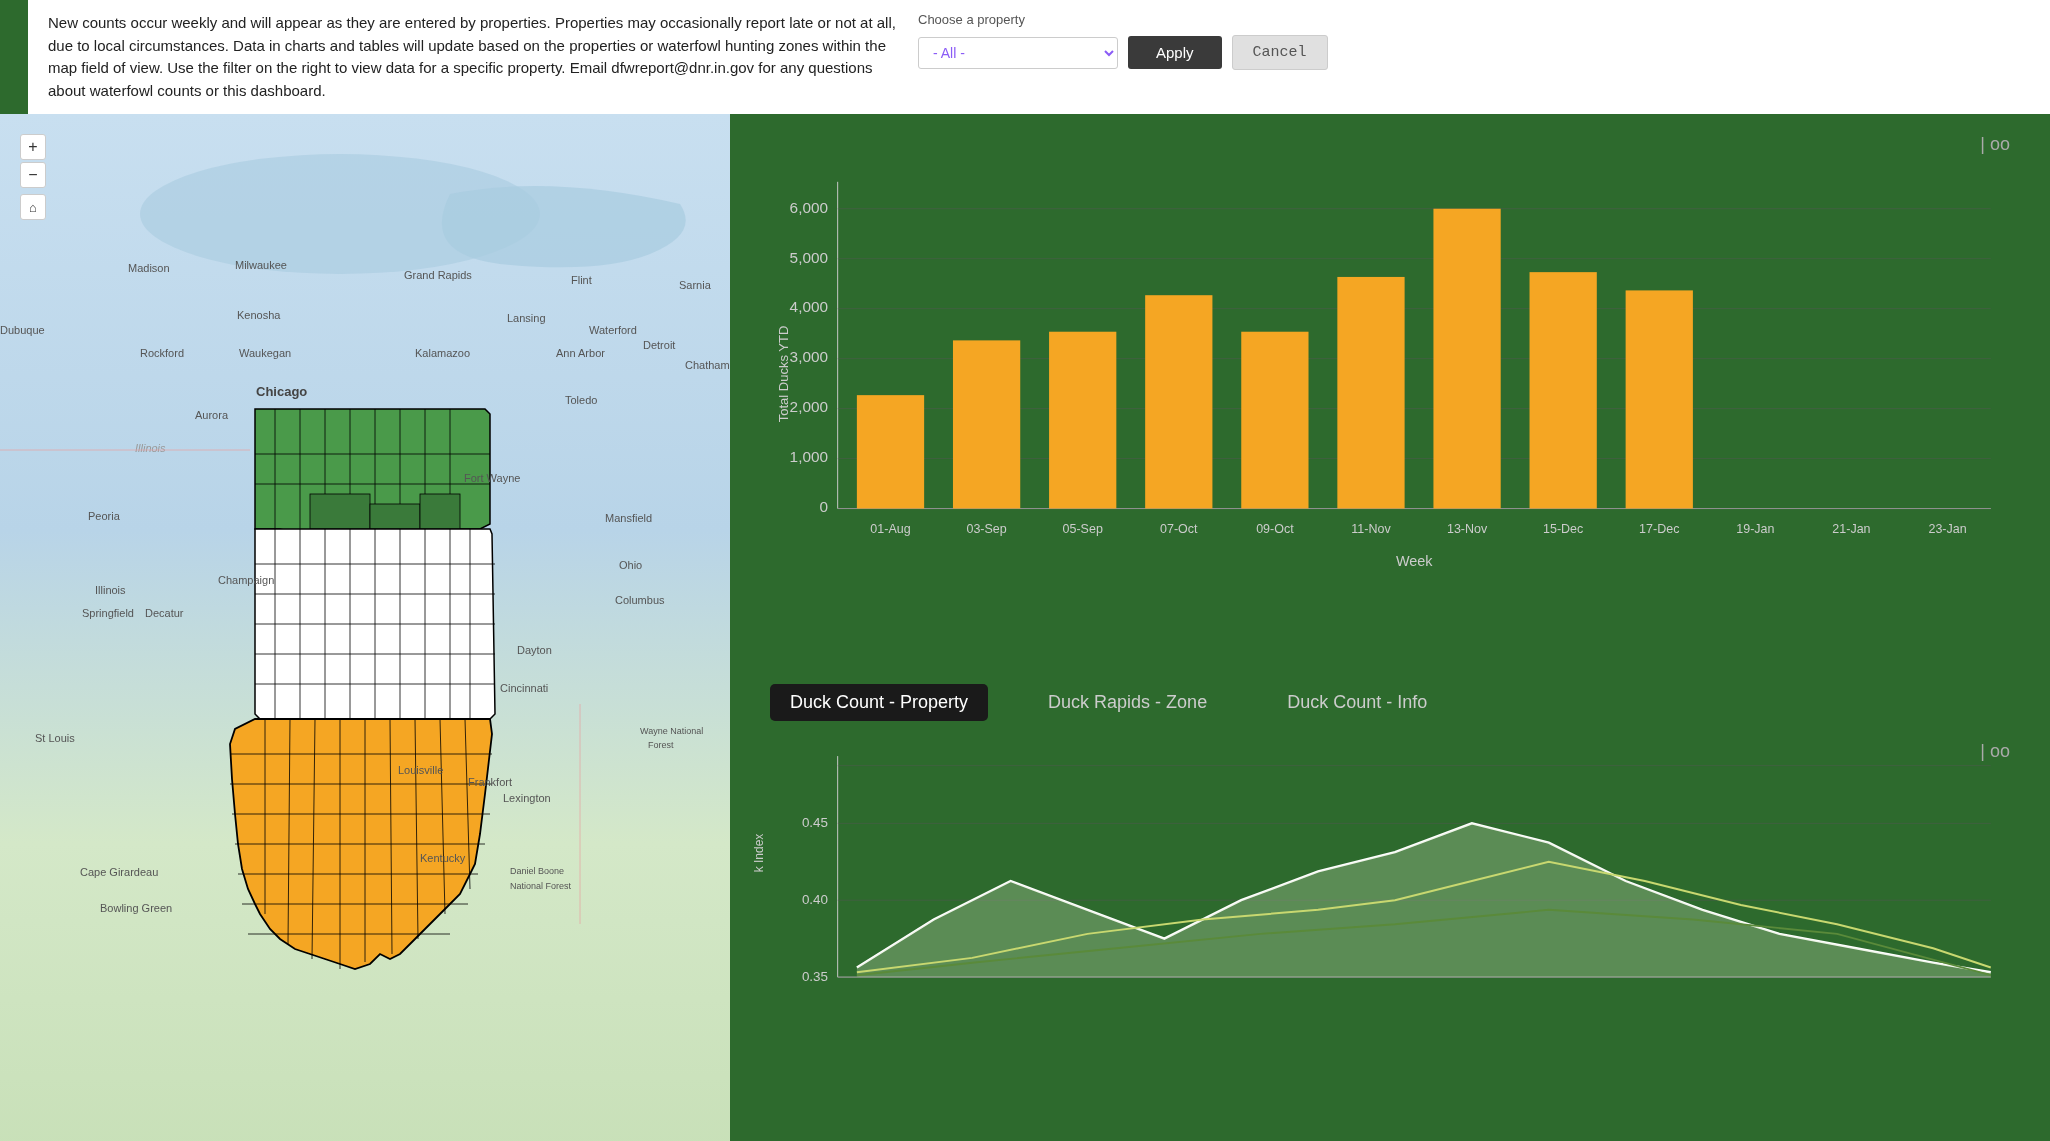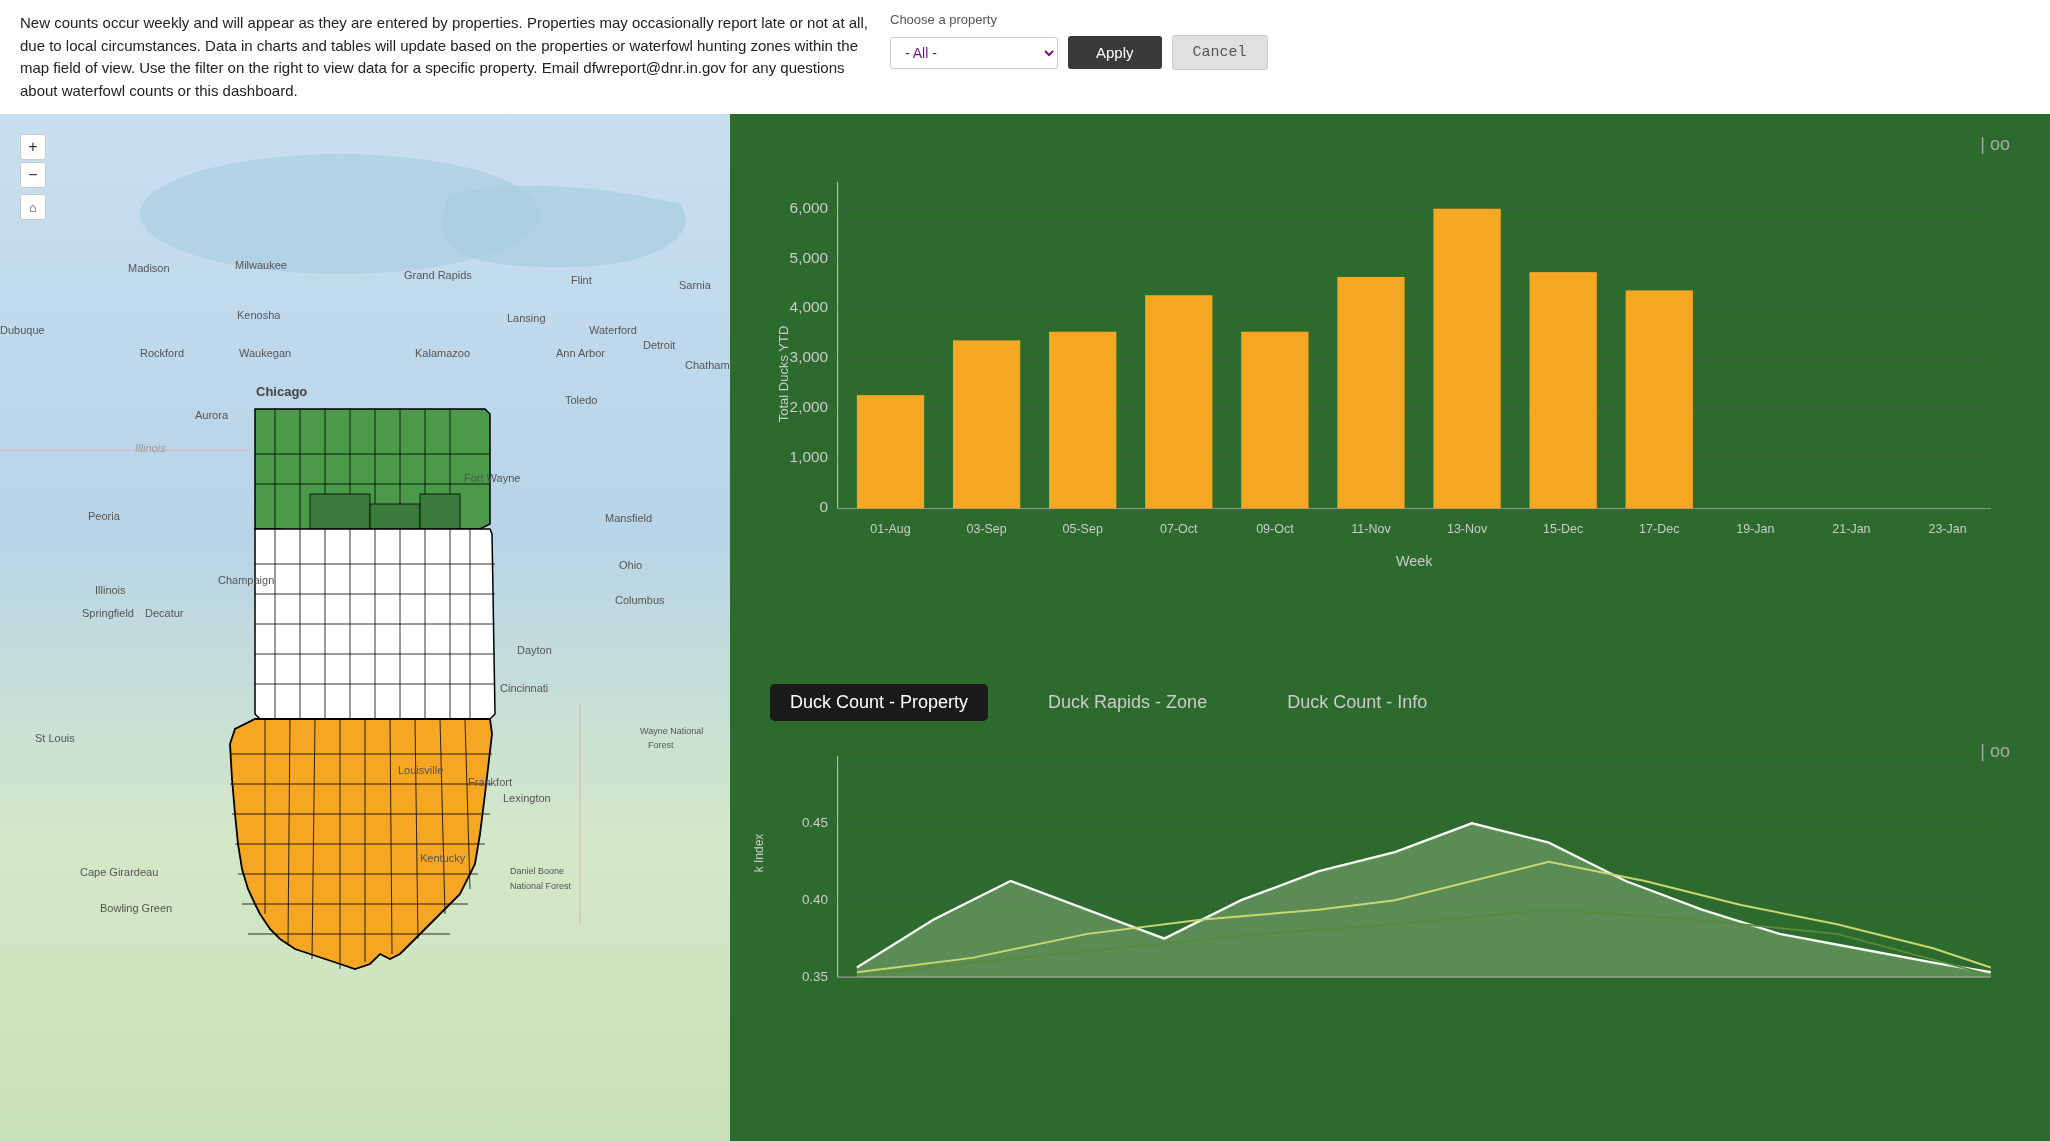--- a/index.html
+++ b/index.html
@@ -6,20 +6,21 @@
     body { font-family: Arial, sans-serif; background: #2d6a2d; color: #fff; width: 2050px; min-height: 1141px; overflow-x: hidden; }
 
     
     .top-bar {
       display: flex;
       align-items: flex-start;
       background: #fff;
       color: #333;
       padding: 12px 20px;
       min-height: 100px;
+      margin-left: 28px;
     }
     .top-text {
       flex: 1;
       font-size: 15px;
       line-height: 1.5;
       color: #222;
       max-width: 850px;
     }
     .top-controls {
       display: flex;
@@ -31,27 +32,27 @@
     .choose-label {
       font-size: 13px;
       color: #555;
     }
     .controls-row {
       display: flex;
       gap: 10px;
       align-items: center;
     }
     .property-select {
-      width: 168px;
+      width: 200px;
       padding: 6px 10px;
       border: 1px solid #ccc;
       border-radius: 3px;
       font-size: 14px;
       background: #fff;
-      color: #701a75;
+      color: #8b5cf6;
     }
     .btn-apply {
       background: #3a3a3a;
       color: #fff;
       border: none;
       padding: 8px 28px;
       font-size: 15px;
       border-radius: 3px;
       cursor: pointer;
     }

